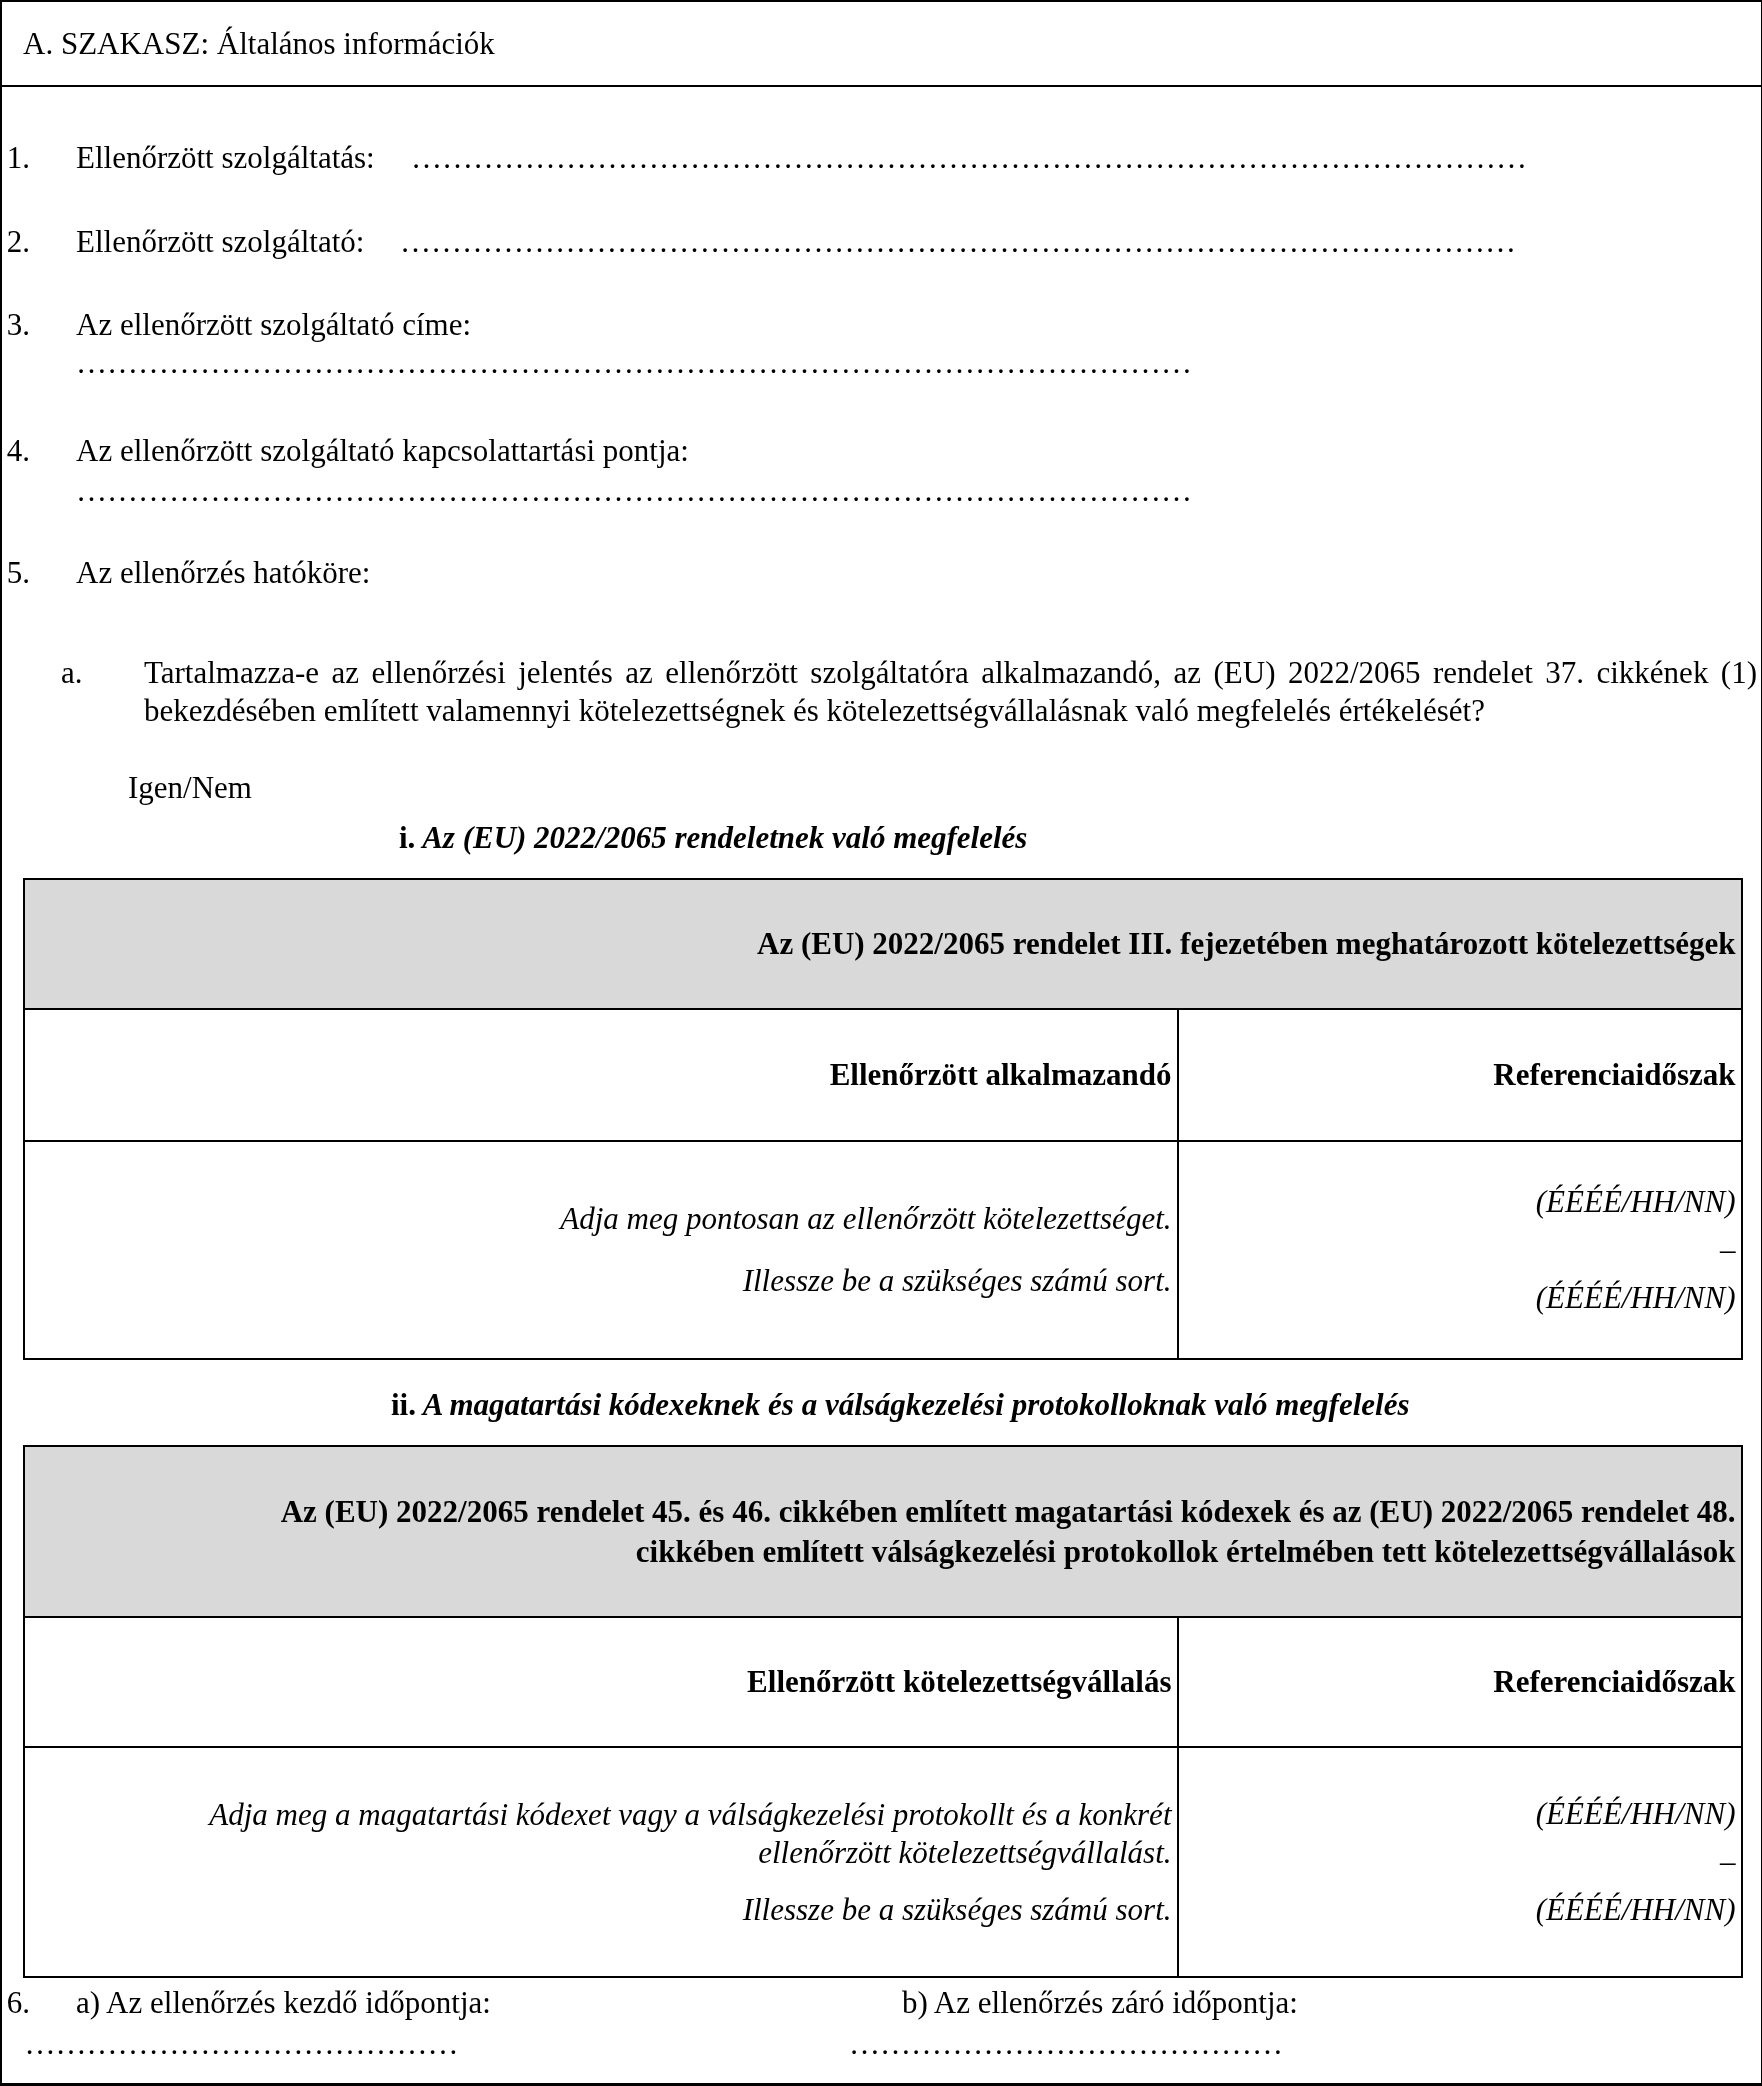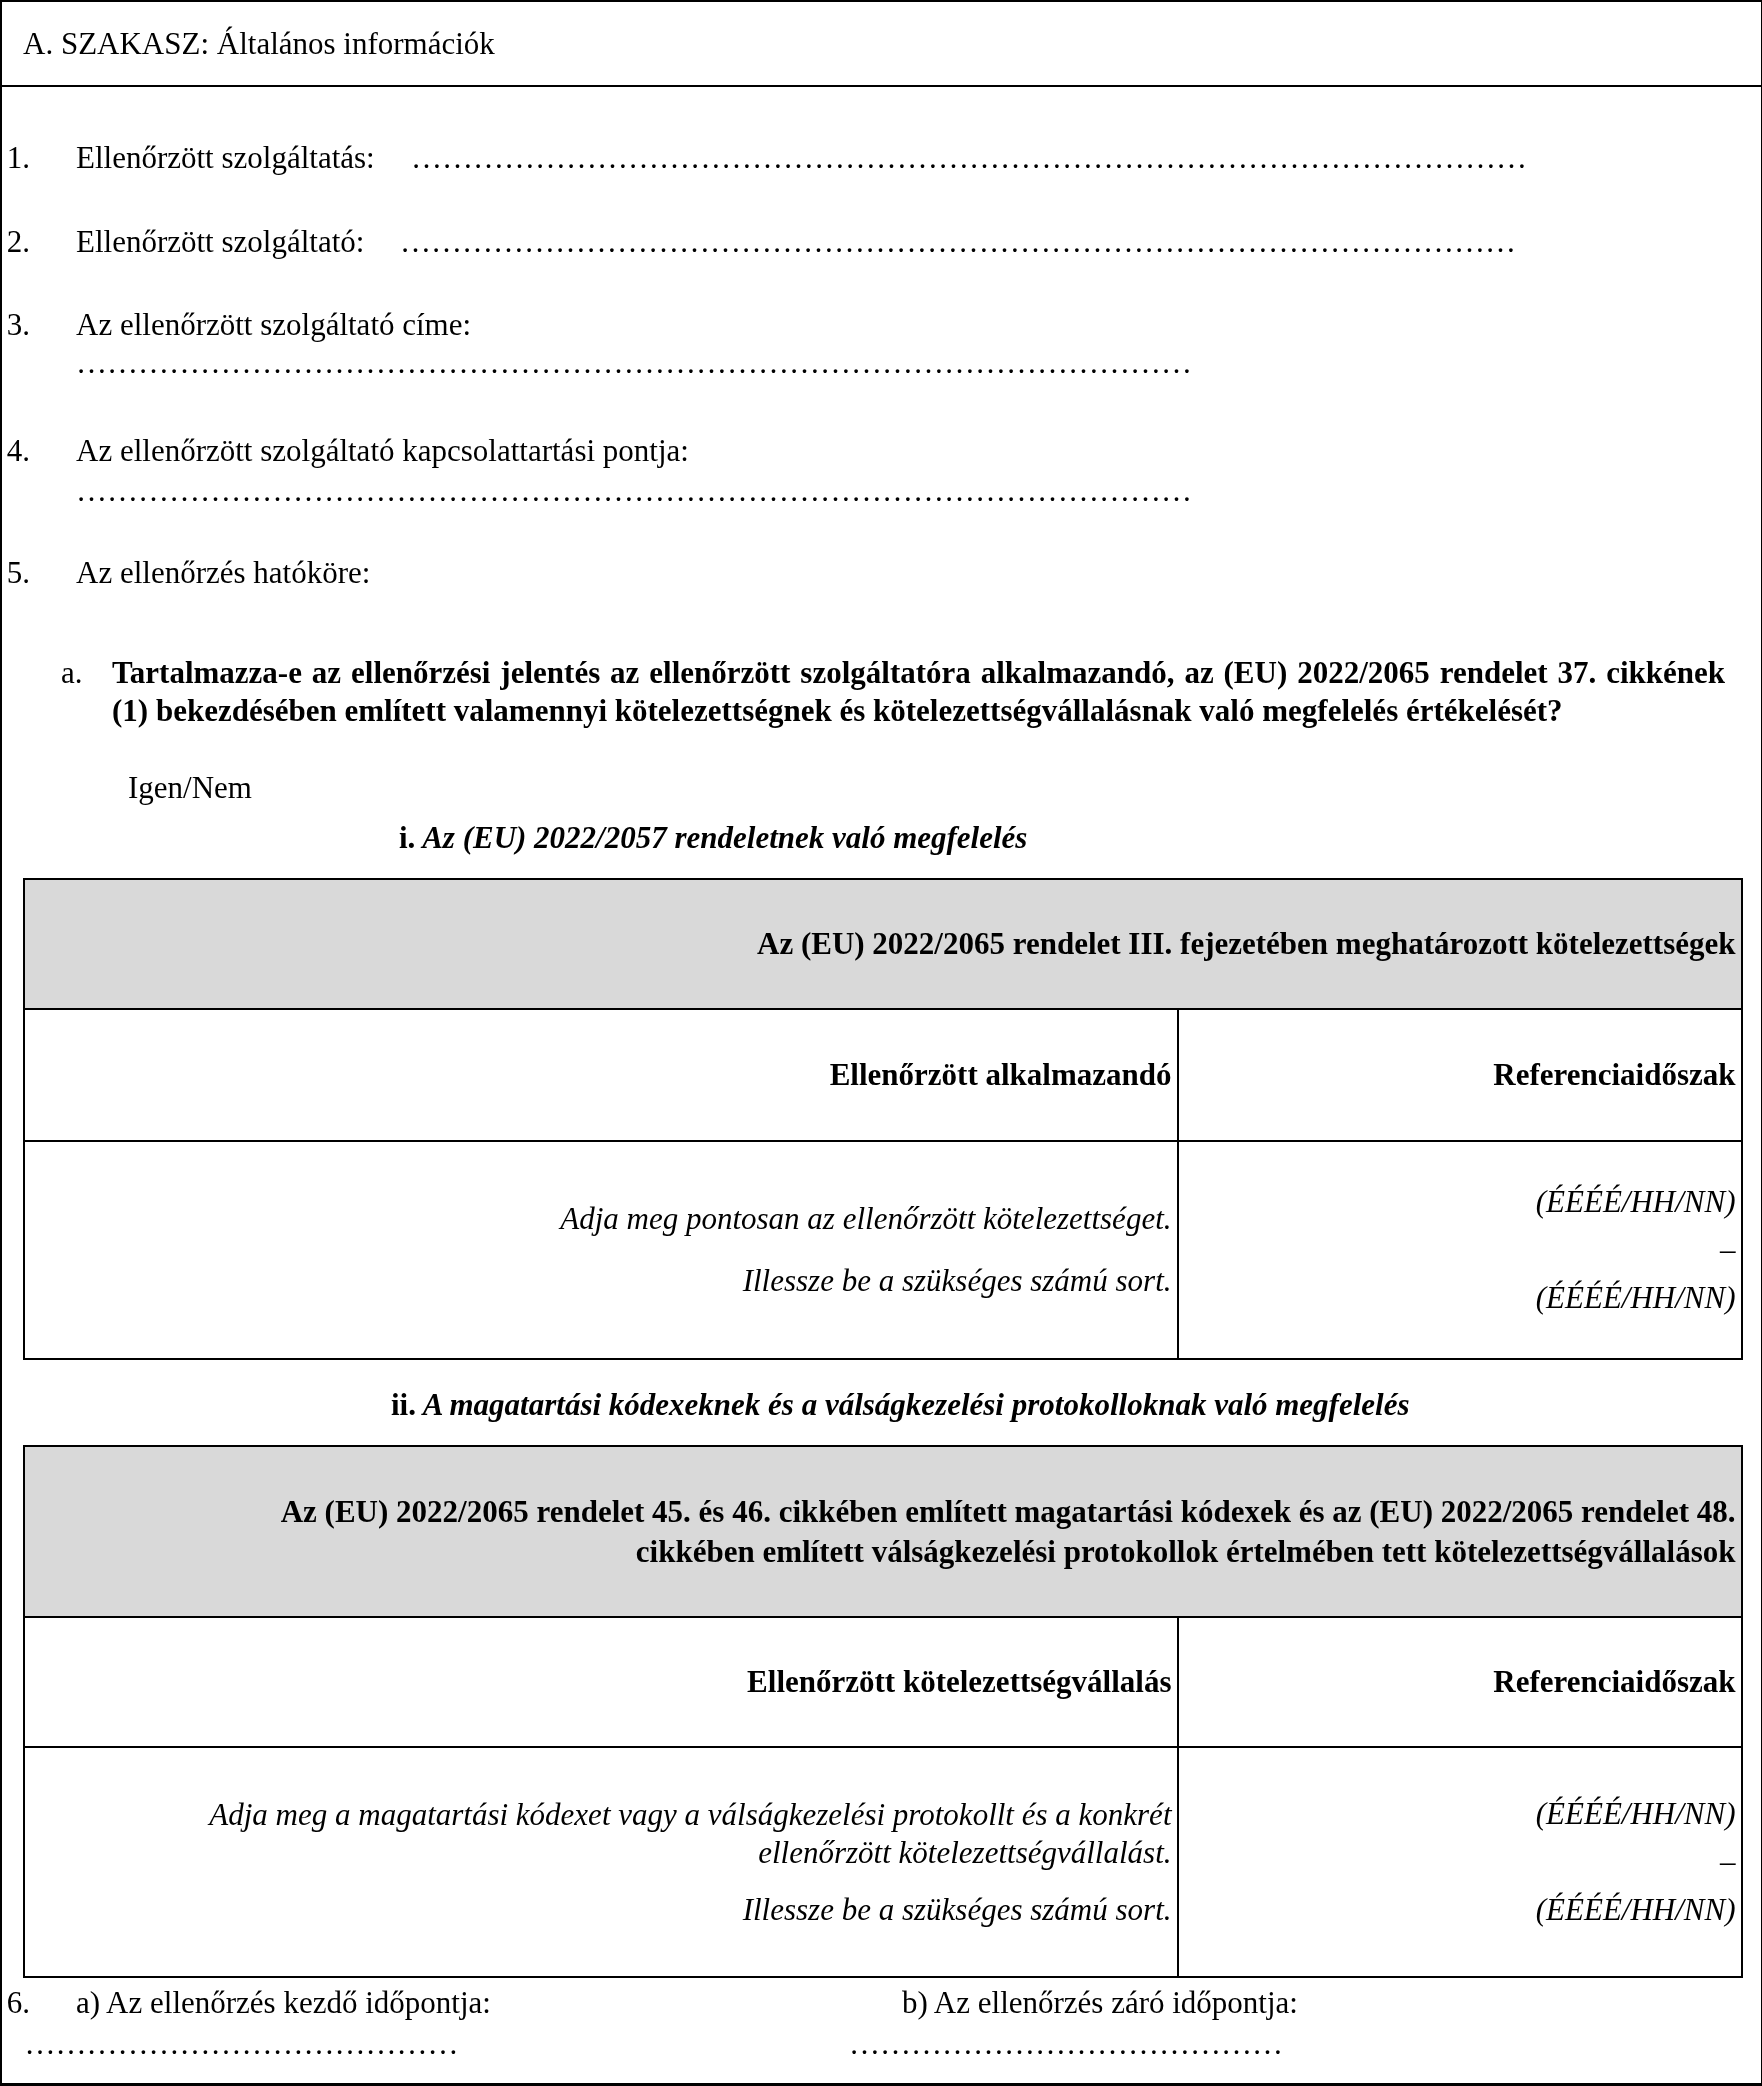--- a/index.html
+++ b/index.html
@@ -14,22 +14,22 @@
   }
   .header-band {
     position: absolute; left: 0; top: 0; width: 1763px; height: 87px;
     box-sizing: border-box; border-bottom: 2.7px solid #000;
   }
   .section-title { position: absolute; left: 23px; top: 24.6px; white-space: nowrap; }
   .abs { position: absolute; white-space: nowrap; }
   .num { position: absolute; left: 6.8px; }
   .lbl { position: absolute; left: 76px; }
   .para {
-    position: absolute; left: 112px; width: 1613px; white-space: normal;
-    text-align: justify; text-align-last: left; line-height: 38px; font-weight: bold;
+    position: absolute; left: 144px; width: 1613px; white-space: normal;
+    text-align: justify; text-align-last: left; line-height: 38px;
   }
   .sub-heading { position: absolute; font-style: italic; font-weight: bold; white-space: nowrap; }
   .sub-heading .roman { font-style: normal; font-weight: bold; margin-right: 6.8px; }
   table.grid {
     position: absolute; left: 22.5px; width: 1718px; border-collapse: collapse;
     table-layout: fixed;
   }
   table.grid td {
     border: 2.7px solid #000; text-align: right; vertical-align: middle; padding: 0 5px;
   }
@@ -79,21 +79,21 @@
   <span class="abs lbl" style="top:554px">Az ellenőrzés hatóköre:</span>
 </div>
 
 <div>
   <span class="abs" style="left:61px; top:654px">a.</span>
   <div class="para" style="top:654px">Tartalmazza-e az ellenőrzési jelentés az ellenőrzött szolgáltatóra alkalmazandó, az (EU) 2022/2065 rendelet 37. cikkének (1) bekezdésében említett valamennyi kötelezettségnek és kötelezettségvállalásnak való megfelelés értékelését?</div>
   <span class="abs" style="left:128px; top:769px">Igen/Nem</span>
 </div>
 
 <div class="sub-heading" style="left:399px; top:819px">
-  <span class="roman">i.</span><span>Az (EU) 2022/2057 rendeletnek való megfelelés</span>
+  <span class="roman">i.</span><span>Az (EU) 2022/2065 rendeletnek való megfelelés</span>
 </div>
 
 <table class="grid" style="top:878px">
   <colgroup>
       <col style="width:1154px">
       <col style="width:564px">
     </colgroup>
   <tbody>
       <tr style="height:130px">
     <td class="gray" colspan="2">Az (EU) 2022/2065 rendelet III. fejezetében meghatározott kötelezettségek</td>

